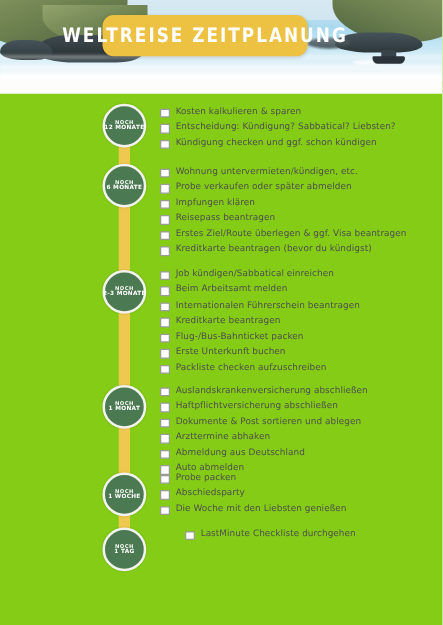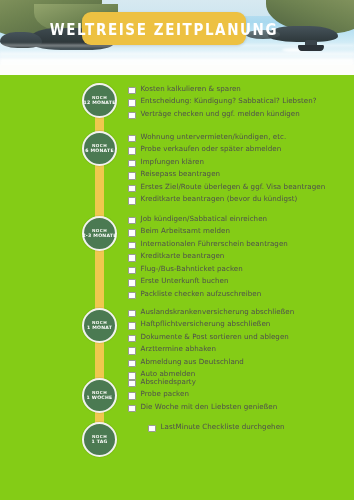--- a/index.html
+++ b/index.html
@@ -289,21 +289,21 @@
             <div class="item">
               <span class="cbox"></span>
               <span class="ilabel">Kosten kalkulieren &amp; sparen</span>
             </div>
             <div class="item">
               <span class="cbox"></span>
               <span class="ilabel">Entscheidung: Kündigung? Sabbatical? Liebsten?</span>
             </div>
             <div class="item">
               <span class="cbox"></span>
-              <span class="ilabel">Verträge checken und ggf. melden kündigen</span>
+              <span class="ilabel">Kündigung checken und ggf. schon kündigen</span>
             </div>
           </div>
         </div>
         <div class="group">
           <div class="badge" style="top: 56px;">
             <div class="badge-noch">NOCH</div>
             <div class="badge-when">6 MONATE</div>
           </div>
           <div class="items" style="top: 57px;">
             <div class="item">
@@ -401,28 +401,28 @@
           </div>
         </div>
         <div class="group">
           <div class="badge" style="top: 303px;">
             <div class="badge-noch">NOCH</div>
             <div class="badge-when">1 WOCHE</div>
           </div>
           <div class="items" style="top: 302px;">
             <div class="item">
               <span class="cbox"></span>
+              <span class="ilabel">Probe packen</span>
+            </div>
+            <div class="item">
+              <span class="cbox"></span>
               <span class="ilabel">Abschiedsparty</span>
             </div>
             <div class="item">
               <span class="cbox"></span>
-              <span class="ilabel">Probe packen</span>
-            </div>
-            <div class="item">
-              <span class="cbox"></span>
               <span class="ilabel">Die Woche mit den Liebsten genießen</span>
             </div>
           </div>
         </div>
         <div class="group">
           <div class="badge" style="top: 347px;">
             <div class="badge-noch">NOCH</div>
             <div class="badge-when">1 TAG</div>
           </div>
           <div class="items" style="top: 347px; padding-left: 20px;">

